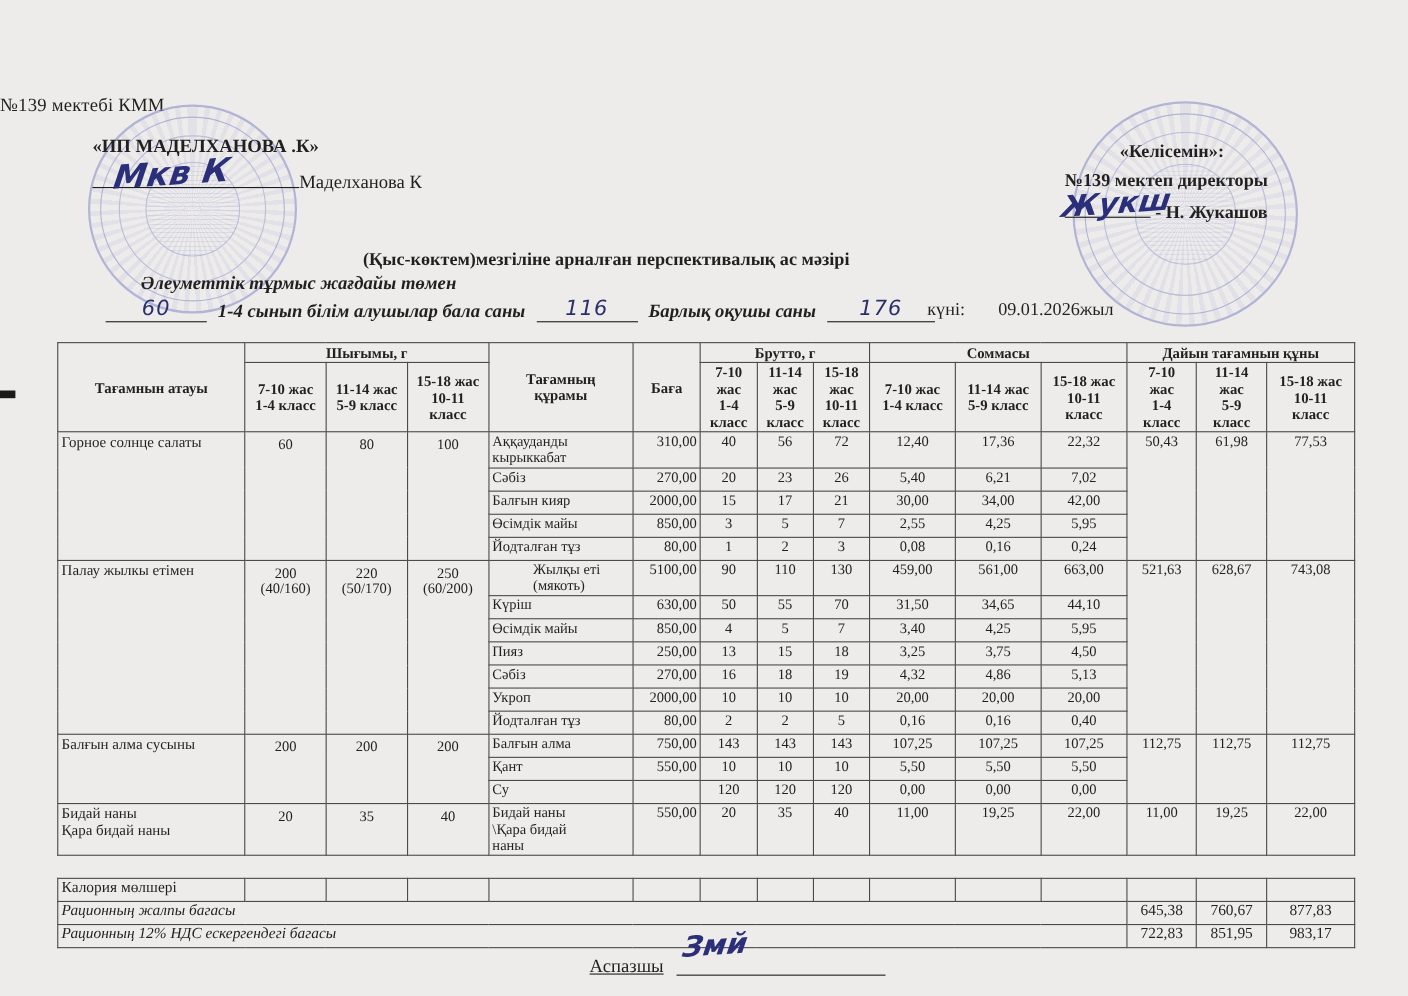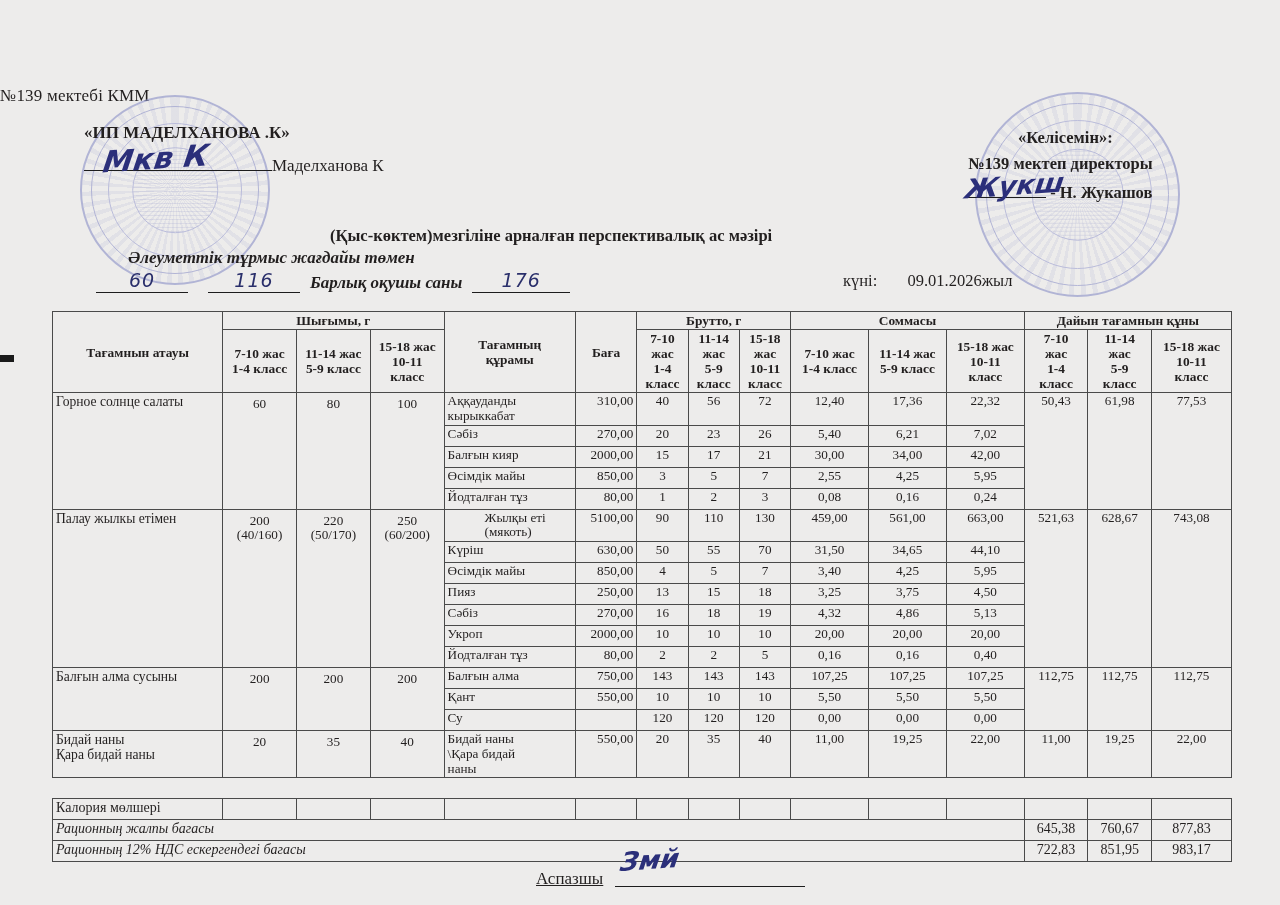--- a/index.html
+++ b/index.html
@@ -141,20 +141,21 @@
 <div class="date-line">
   <span>күні:</span>
   <span class="dv">09.01.2026жыл</span>
 </div>
 
 <div class="social1">Әлеуметтік  тұрмыс  жағдайы  төмен</div>
 <div class="social2">
   <span class="blank" style="width:92px;height:20px;margin:0 10px;">
     <span class="hw">60</span>
   </span>
+  <span>1-4 сынып білім алушылар бала саны</span>
   <span class="blank" style="width:92px;height:20px;margin:0 10px;">
     <span class="hw">116</span>
   </span>
   <span>Барлық оқушы саны</span>
   <span class="blank" style="width:98px;height:20px;margin:0 10px;">
     <span class="hw">176</span>
   </span>
 </div>
 
 <table class="menu">

